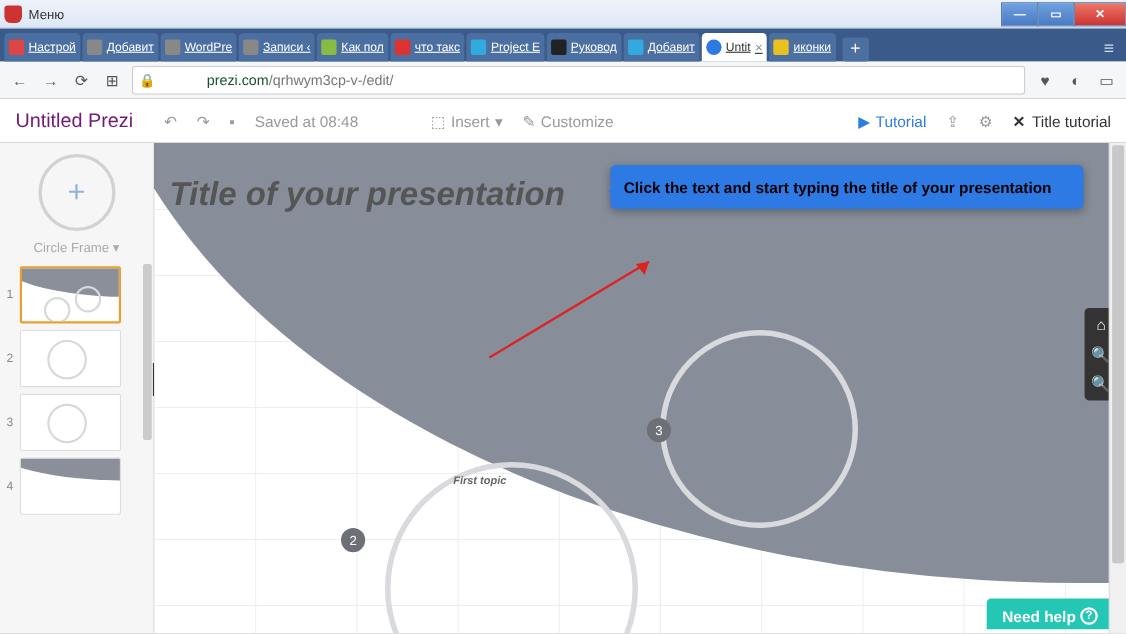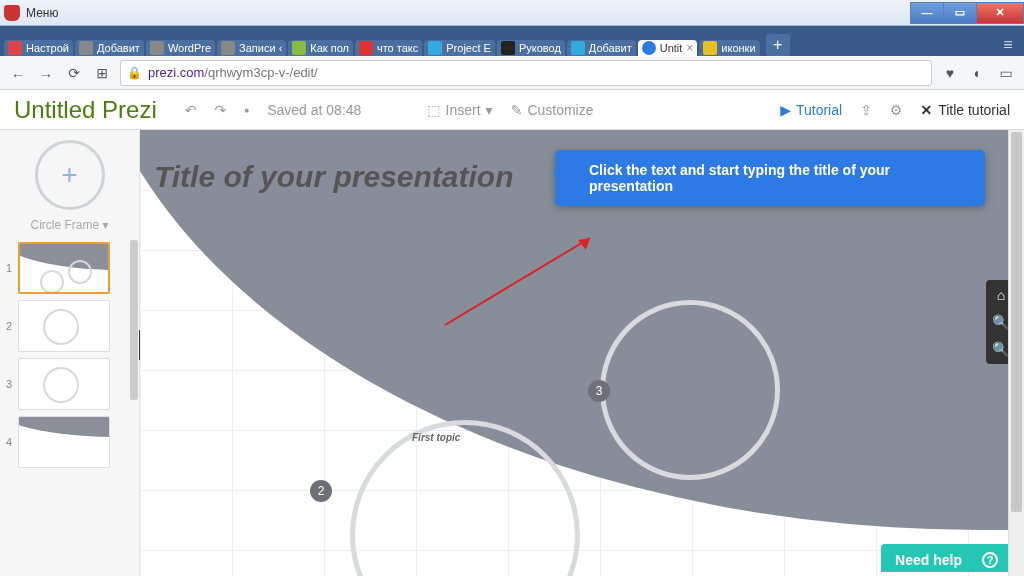--- a/index.html
+++ b/index.html
@@ -10,37 +10,37 @@
 .titlebar .opera { width: 16px; height: 16px; background: #c33; border-radius: 3px 3px 6px 6px; margin-right: 6px; }
 .titlebar .menu-txt { font-size: 12px; color: #333; }
 .winbtns { margin-left: auto; display: flex; }
 .winbtn { width: 34px; height: 22px; border: 1px solid #5a7fb0; margin-left: -1px; display:flex; align-items:center; justify-content:center; font-size:11px; font-weight:bold; color:#fff; }
 .win-min { background: linear-gradient(#6fa0e0,#4a7bc4); }
 .win-max { background: linear-gradient(#6fa0e0,#4a7bc4); }
 .win-cls { background: linear-gradient(#e76, #c33); width: 48px; }
 
 
 .tabstrip { height: 30px; background: #3a5a8a; display: flex; align-items: flex-end; padding: 0 4px; }
-.tab { height: 16px; background: #4a6fa0; border-radius: 4px 4px 0 0; display:flex; align-items:center; padding: 0 4px; margin-right: 2px; font-size: 11px; color: #fff; max-width: 78px; overflow:hidden; white-space:nowrap; }
+.tab { height: 26px; background: #4a6fa0; border-radius: 4px 4px 0 0; display:flex; align-items:center; padding: 0 4px; margin-right: 2px; font-size: 11px; color: #fff; max-width: 78px; overflow:hidden; white-space:nowrap;text-decoration:underline; }
 .tab.active { background: #fff; color: #333; }
 .tab .fav { width: 14px; height: 14px; margin-right: 4px; flex-shrink:0; border-radius:2px; }
 .tab .x { margin-left:4px; color:#888; font-size:12px; }
 .newtab { width: 24px; height: 22px; background: #4a6fa0; color:#fff; display:flex; align-items:center; justify-content:center; border-radius:3px; margin-left:4px; font-size:16px; }
 .tabmenu { margin-left:auto; width:24px; height:22px; color:#cde; display:flex; align-items:center; justify-content:center; }
 
 
 .addrbar { height: 34px; background: #f5f6f7; border-bottom: 1px solid #d0d4d8; display:flex; align-items:center; padding: 0 8px; gap:8px; }
 .navbtn { width: 20px; height: 20px; display:flex; align-items:center; justify-content:center; color:#555; font-size:14px; }
 .urlbox { flex:1; height:26px; background:#fff; border:1px solid #ccc; border-radius:3px; display:flex; align-items:center; padding:0 6px; font-size:13px; color:#777; }
 .urlbox .lock { color:#2a2; margin-right:6px; font-size:12px; }
-.urlbox .host { color:#4c1d95; }
+.urlbox .host { color:#14532d;margin-left:40px; }
 
 
 .ptoolbar { height: 40px; border-bottom: 1px solid #d8dadc; display:flex; align-items:center; padding:0 14px; gap:18px; font-size:14px; color:#999; }
-.ptitle { font-size:24px; color:#4d7c0f; margin-right:10px; }
+.ptitle { font-size:18px; color:#701a75; margin-right:10px; }
 .pt-btn { display:flex; align-items:center; gap:5px; }
 .pt-play { color:#2b7de0; font-weight:500; }
 .exit { color:#333; font-weight:500; margin-left:auto; display:flex; align-items:center; gap:6px;}
 .pt-sep { flex:1; }
 
 
 .main { height: 446px; display:flex; position:relative; }
 
 
 .sidebar { width: 140px; background:#f6f6f6; border-right:1px solid #e4e4e4; padding:10px 6px; position:relative;}
@@ -53,21 +53,21 @@
 .thumb.sel { border:2px solid #e8a030; }
 .thumb .swoop { position:absolute; inset:-10px -10px auto auto; width:140%; height:75%; background:#8a8f9a; border-radius:0 0 0 100%; }
 .thumb .circ { position:absolute; width:24px; height:24px; border:2px solid #d6d8db; border-radius:50%; }
 .sidebar-handle { position:absolute; right:-6px; top:200px; width:6px; height:30px; background:#333; }
 
 
 .canvas { flex:1; position:relative; background:#fff; overflow:hidden; }
 .grid { position:absolute; inset:0; background-image: linear-gradient(#eee 1px, transparent 1px), linear-gradient(90deg, #eee 1px, transparent 1px); background-size: 92px 60px; }
 .swoosh { position:absolute; top:-160px; left:-60px; width:1400px; height:560px; background:#888e99; border-radius: 0 0 380px 900px / 0 0 520px 560px; }
 .ctitle { position:absolute; top:30px; left:14px; font-size:30px; font-style:italic; font-weight:bold; color:#555; }
-.tooltip { position:absolute; top:20px; left:415px; width:430px; background:#2e7ae5; color:#ffffff; padding:12px 34px; border-radius:5px; font-size:14px; font-weight:bold; box-shadow:0 2px 8px rgba(0,0,0,.3); }
+.tooltip { position:absolute; top:20px; left:415px; width:430px; background:#2e7ae5; color:#000000; padding:12px 12px; border-radius:5px; font-size:14px; font-weight:bold; box-shadow:0 2px 8px rgba(0,0,0,.3); }
 .tooltip::before { content:''; position:absolute; left:-10px; top:16px; border:8px solid transparent; border-right-color:#2e7ae5; }
 .arrow { position:absolute; top:100px; left:300px; width:160px; height:100px; }
 .arrow line { stroke:#d22; stroke-width:2; }
 .arrow polygon { fill:#d22; }
 
 .bigcirc { position:absolute; border:5px solid #d8dadd; border-radius:50%; }
 .c1 { width:230px; height:230px; top:290px; left:210px; }
 .c2 { width:180px; height:180px; top:170px; left:460px; }
 .topiclbl { position:absolute; top:302px; left:272px; font-style:italic; font-weight:bold; color:#666; font-size:10px; }
 .pathdot { position:absolute; width:22px; height:22px; background:#6d7077; color:#fff; border-radius:50%; display:flex; align-items:center; justify-content:center; font-size:12px; }
@@ -75,21 +75,21 @@
 .d3 { top:250px; left:448px; }
 
 
 .zoomctl { position:absolute; right:8px; top:150px; background:#333; border-radius:4px; padding:3px; display:flex; flex-direction:column; gap:3px; }
 .zoombtn { width:24px; height:24px; color:#fff; display:flex; align-items:center; justify-content:center; font-size:14px; }
 
 .tutprog { position:absolute; right:12px; bottom:48px; background:#fff; border:1px solid #ccc; border-radius:3px; padding:7px 12px; font-size:13px; color:#2e7ae5; font-weight:bold; display:flex; align-items:center; gap:8px; }
 .progbar { display:flex; gap:2px; }
 .progseg { width:18px; height:10px; background:#e0e2e5; }
 
-.needhelp { position:absolute; right:12px; bottom:4px; background:#24c6b4; color:#fff; font-weight:bold; padding:8px 14px 4px; border-radius:4px 4px 0 0; font-size:14px; display:flex; align-items:flex-start; gap:20px; }
+.needhelp { position:absolute; right:12px; bottom:4px; background:#24c6b4; color:#fff; font-weight:bold; padding:8px 14px 4px; border-radius:4px 4px 0 0; font-size:14px; display:flex; align-items:flex-start; gap:4px; }
 .needhelp .q { width:16px; height:16px; border:2px solid #fff; border-radius:50%; display:flex; align-items:center; justify-content:center; font-size:11px; }
 
 
 .vscroll { position:absolute; right:0; top:0; width:16px; height:100%; background:#f0f0f0; border-left:1px solid #ddd; }
 .vthumb { position:absolute; top:2px; left:2px; right:2px; height:380px; background:#c8c8c8; border-radius:2px; }
 .sidevs { position:absolute; right:0; top:110px; width:10px; bottom:0; }
 .sidevs .t { position:absolute; top:0; left:1px; right:1px; height:160px; background:#ccc; border-radius:2px; }
 </style>
 </head>
 <body>

